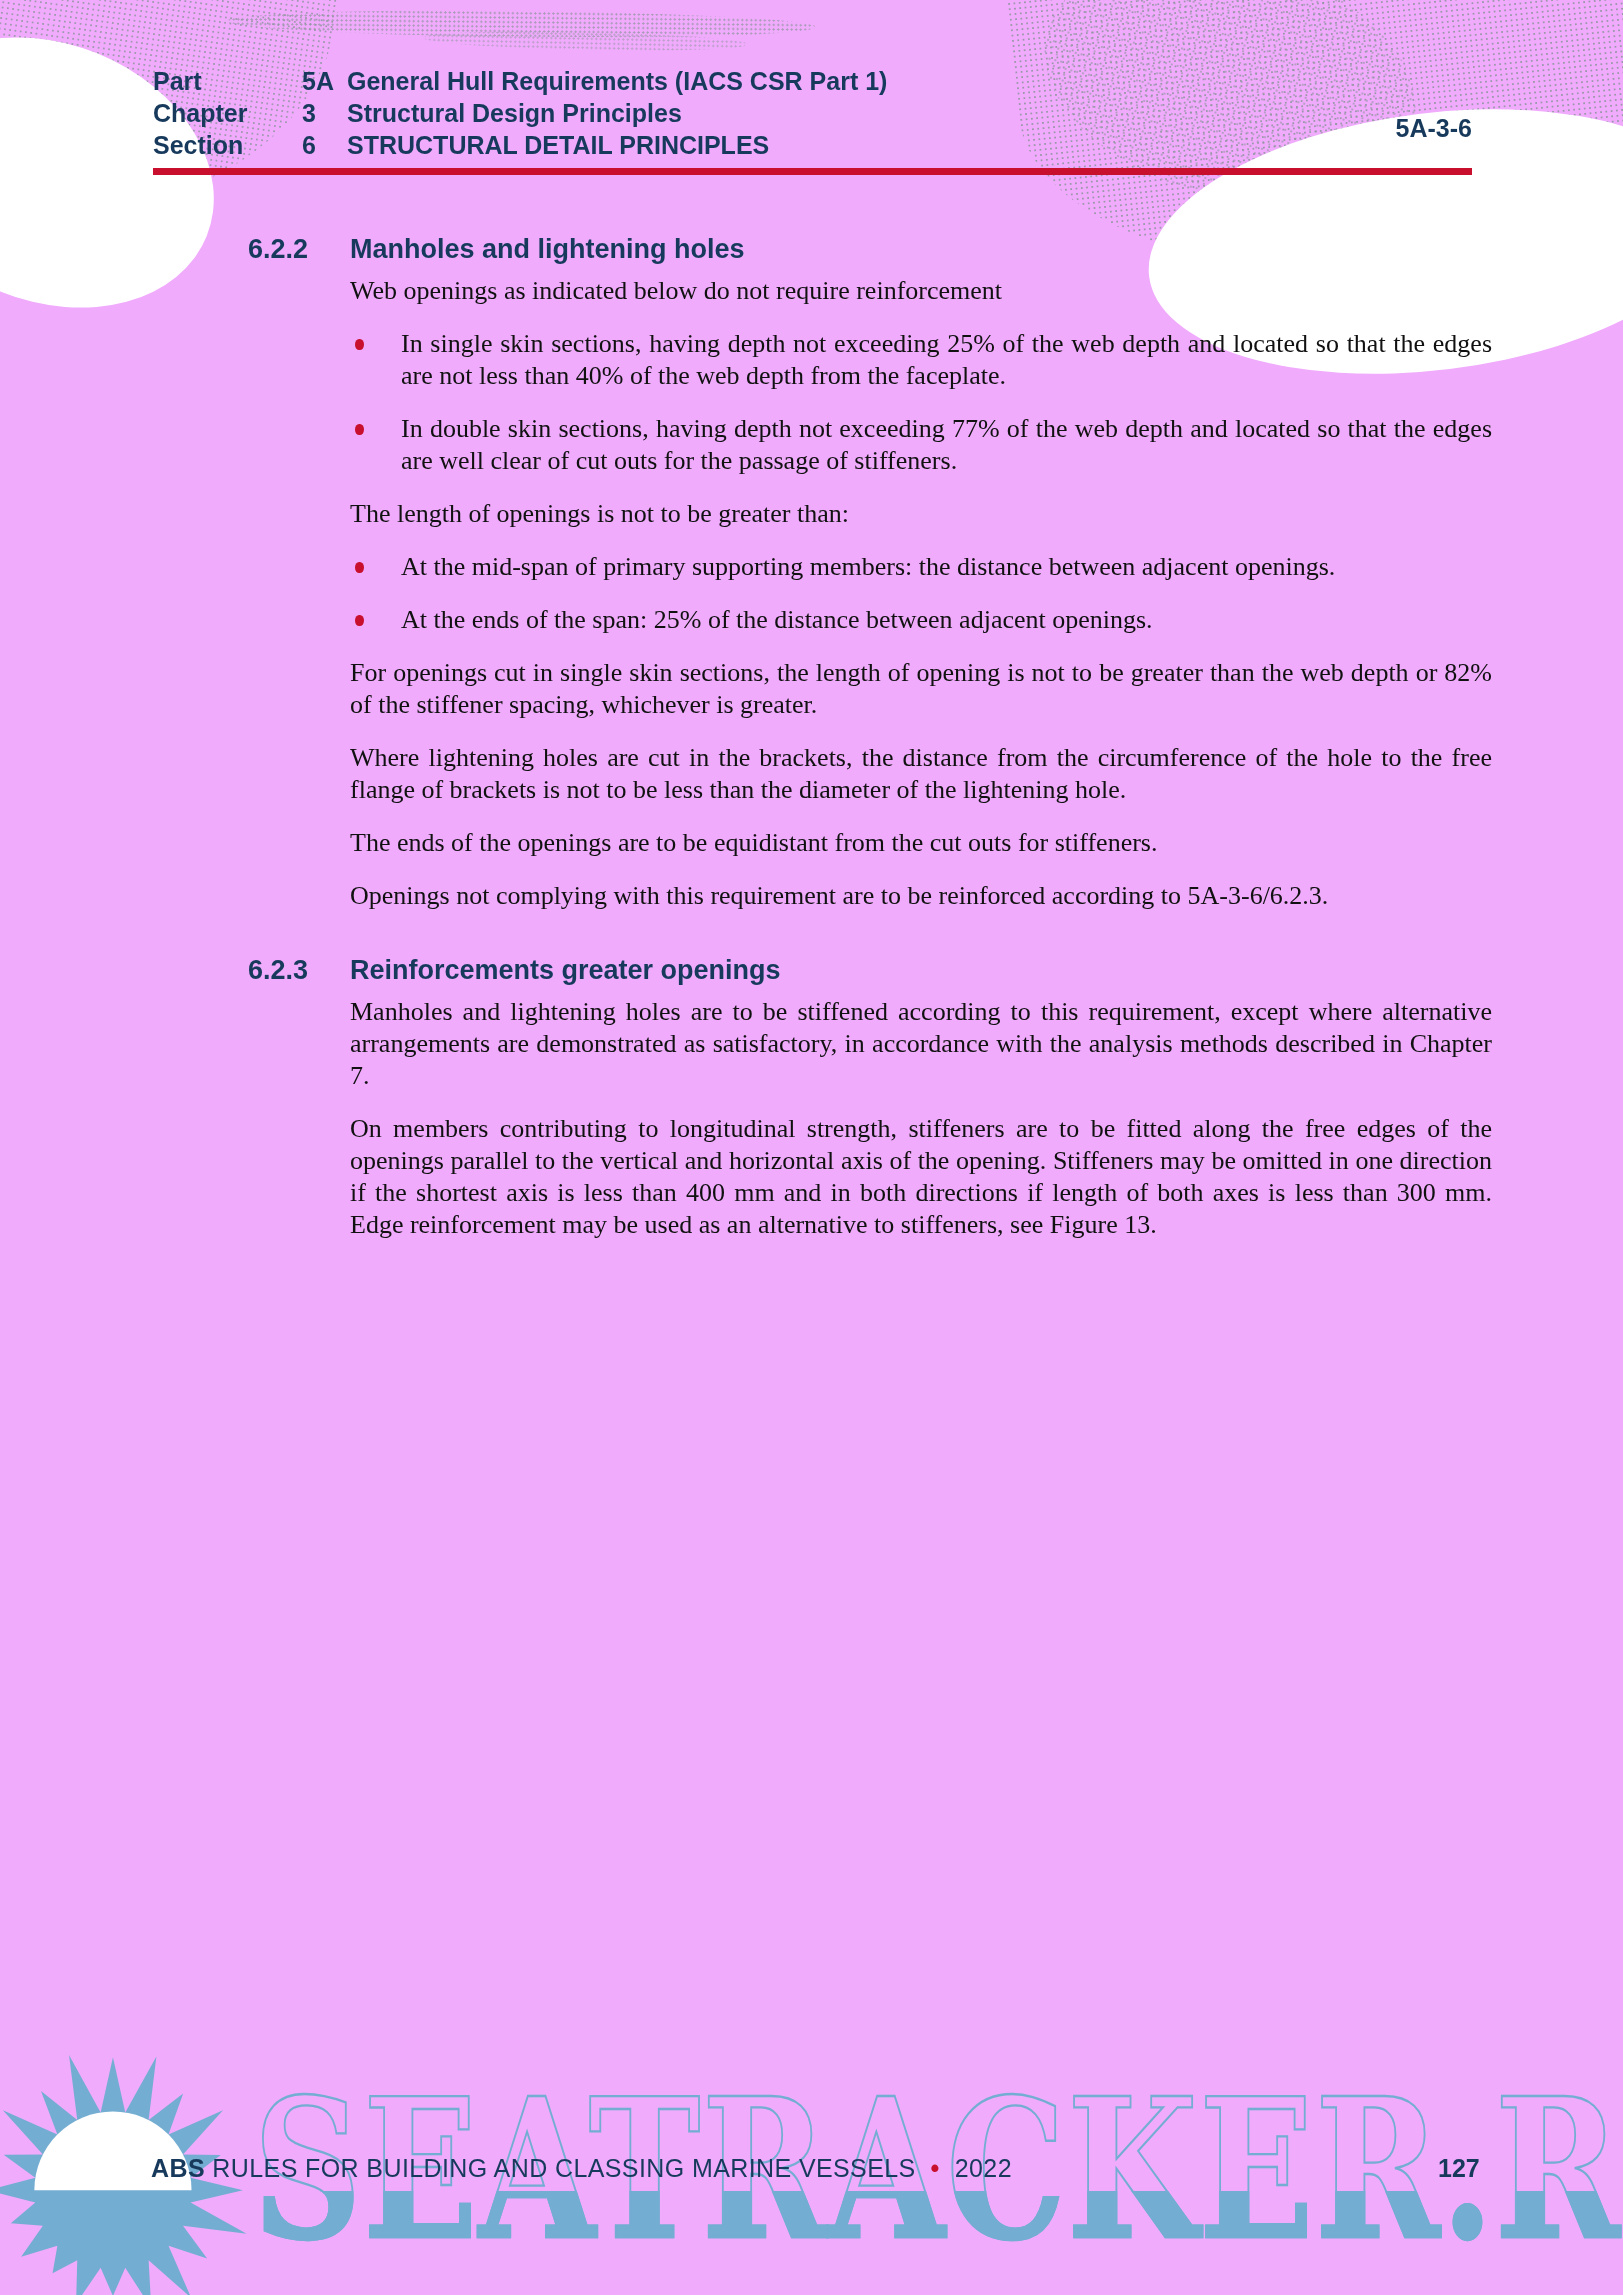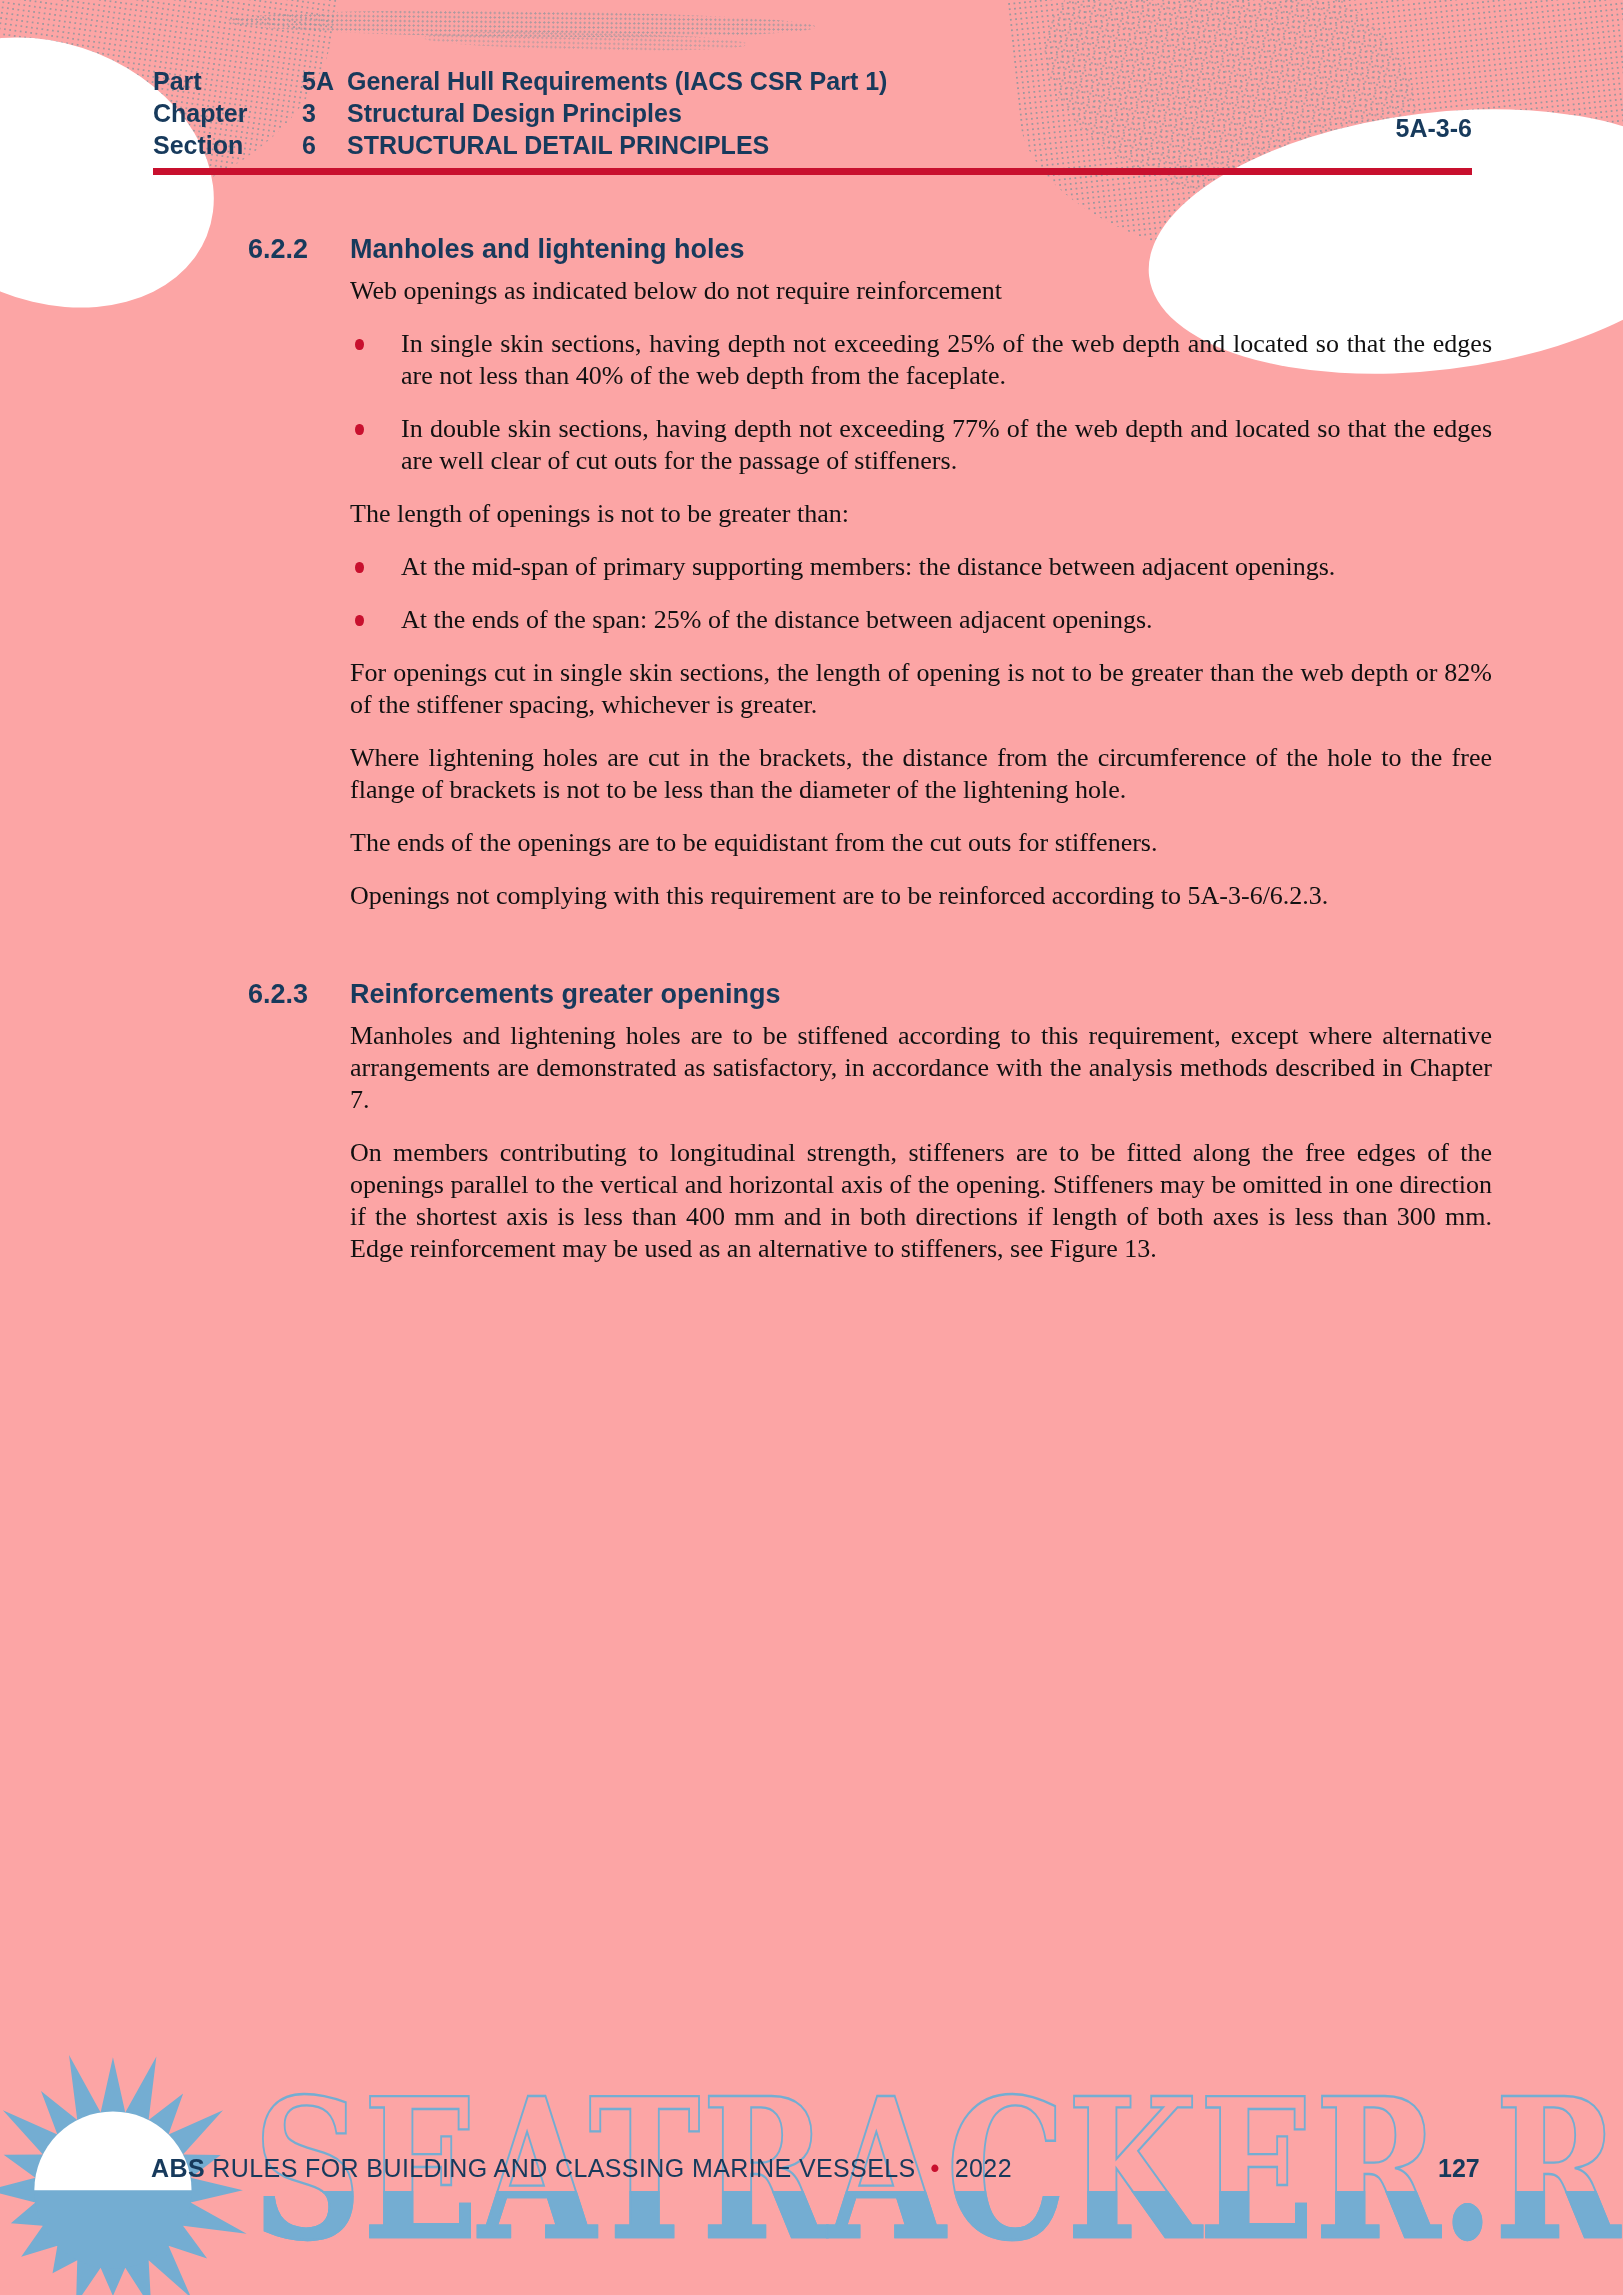--- a/index.html
+++ b/index.html
@@ -6,21 +6,21 @@
     --navy:#173a5c;
     --red:#c8102e;
     --wmblue:#74add2;
     --dots:#8d959d;
     --ink:#111111;
   }
   html,body{margin:0;padding:0;background:#ffffff;}
   .page{
     position:relative;
     width:1623px;height:2295px;
-    background:#fca5a5;
+    background:#f0abfc;
     overflow:hidden;
     font-family:"Liberation Sans",sans-serif;
   }
   
   .dots{
     position:absolute;
     background-image:radial-gradient(circle,var(--dots) 1px,transparent 1.2px);
     background-size:5.3px 5.3px;
     z-index:0;
   }
@@ -46,21 +46,21 @@
   .content{
     position:absolute;left:350px;top:233px;width:1142px;z-index:3;
     font-family:"Liberation Serif",serif;font-size:26px;line-height:32px;color:var(--ink);
   }
   .sec-head{
     position:relative;margin:0 0 9px 0;
     font-family:"Liberation Sans",sans-serif;font-size:27px;line-height:33px;
     font-weight:bold;color:var(--navy);
   }
   .sec-head .sec-num{position:absolute;left:-102px;top:0;}
-  .sec-head.later{margin-top:66px;}
+  .sec-head.later{margin-top:42px;}
   .content p{margin:0 0 21px 0;text-align:justify;}
   ul.rbul{list-style:none;margin:0 0 0 0;padding:0;}
   ul.rbul li{
     position:relative;padding-left:51px;margin:0 0 21px 0;text-align:justify;
   }
   ul.rbul li .dot{
     position:absolute;left:5.3px;top:10.6px;width:8.3px;height:11.3px;border-radius:50%;
     background:var(--red);
   }
   

